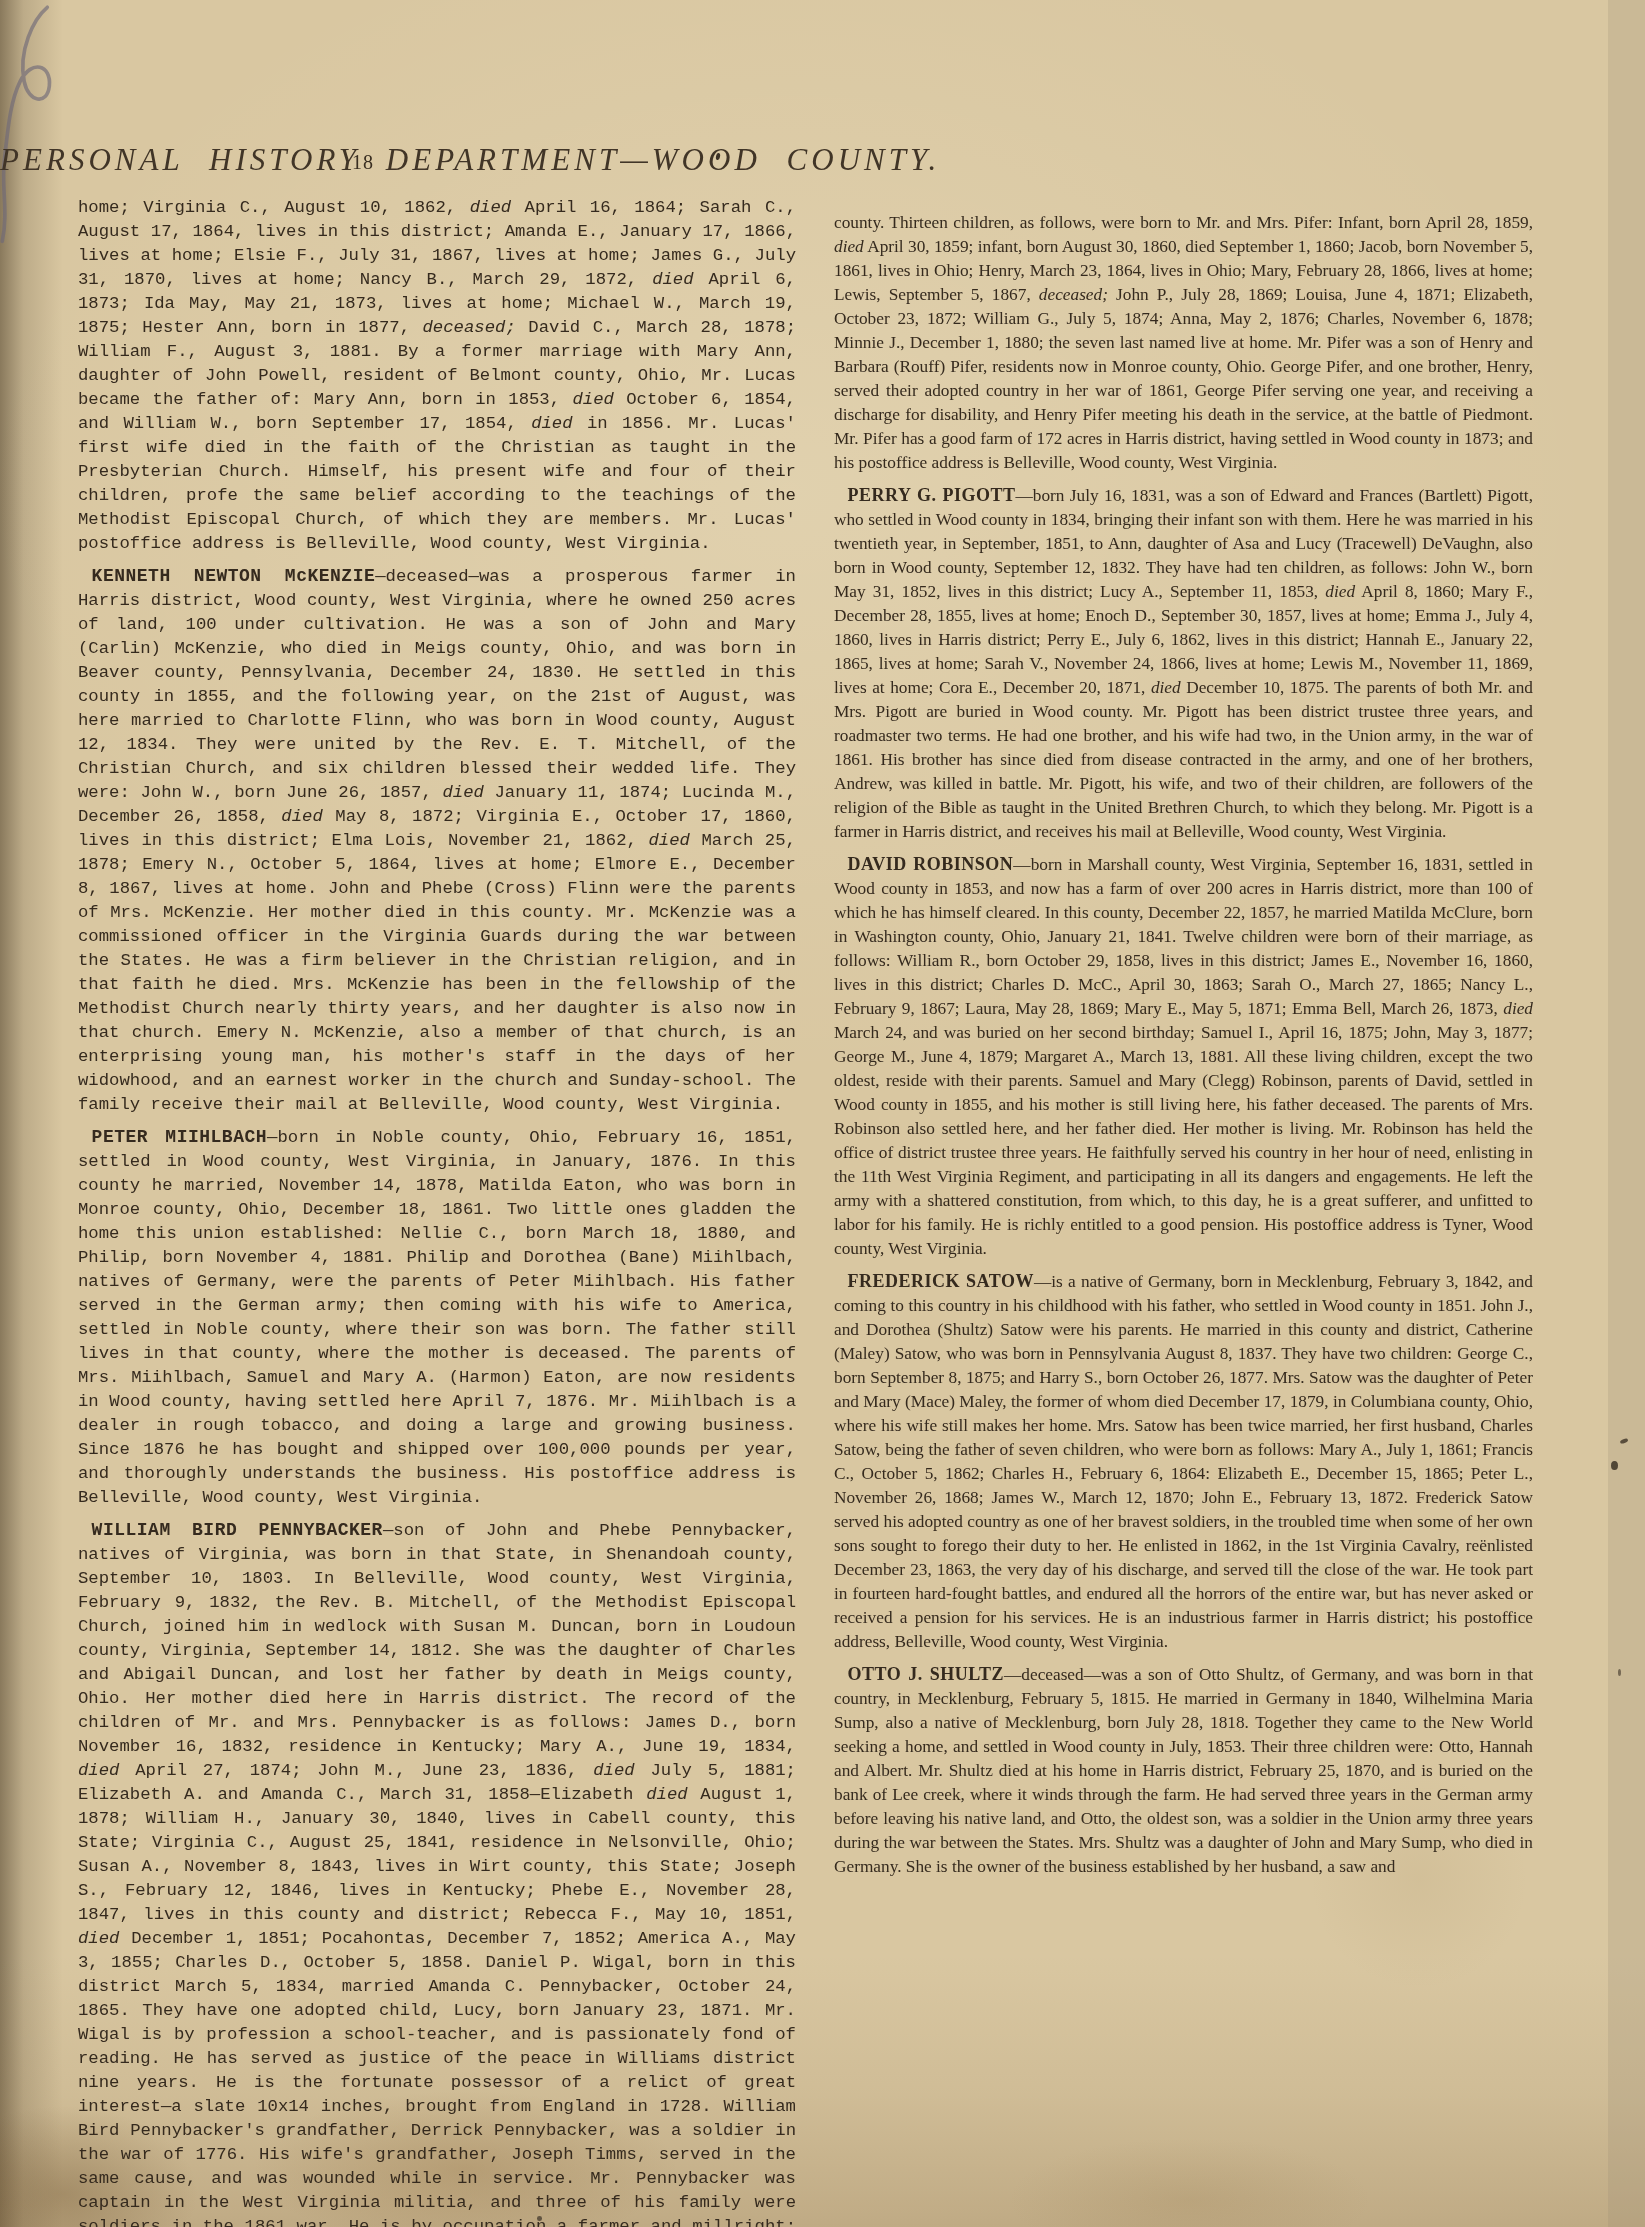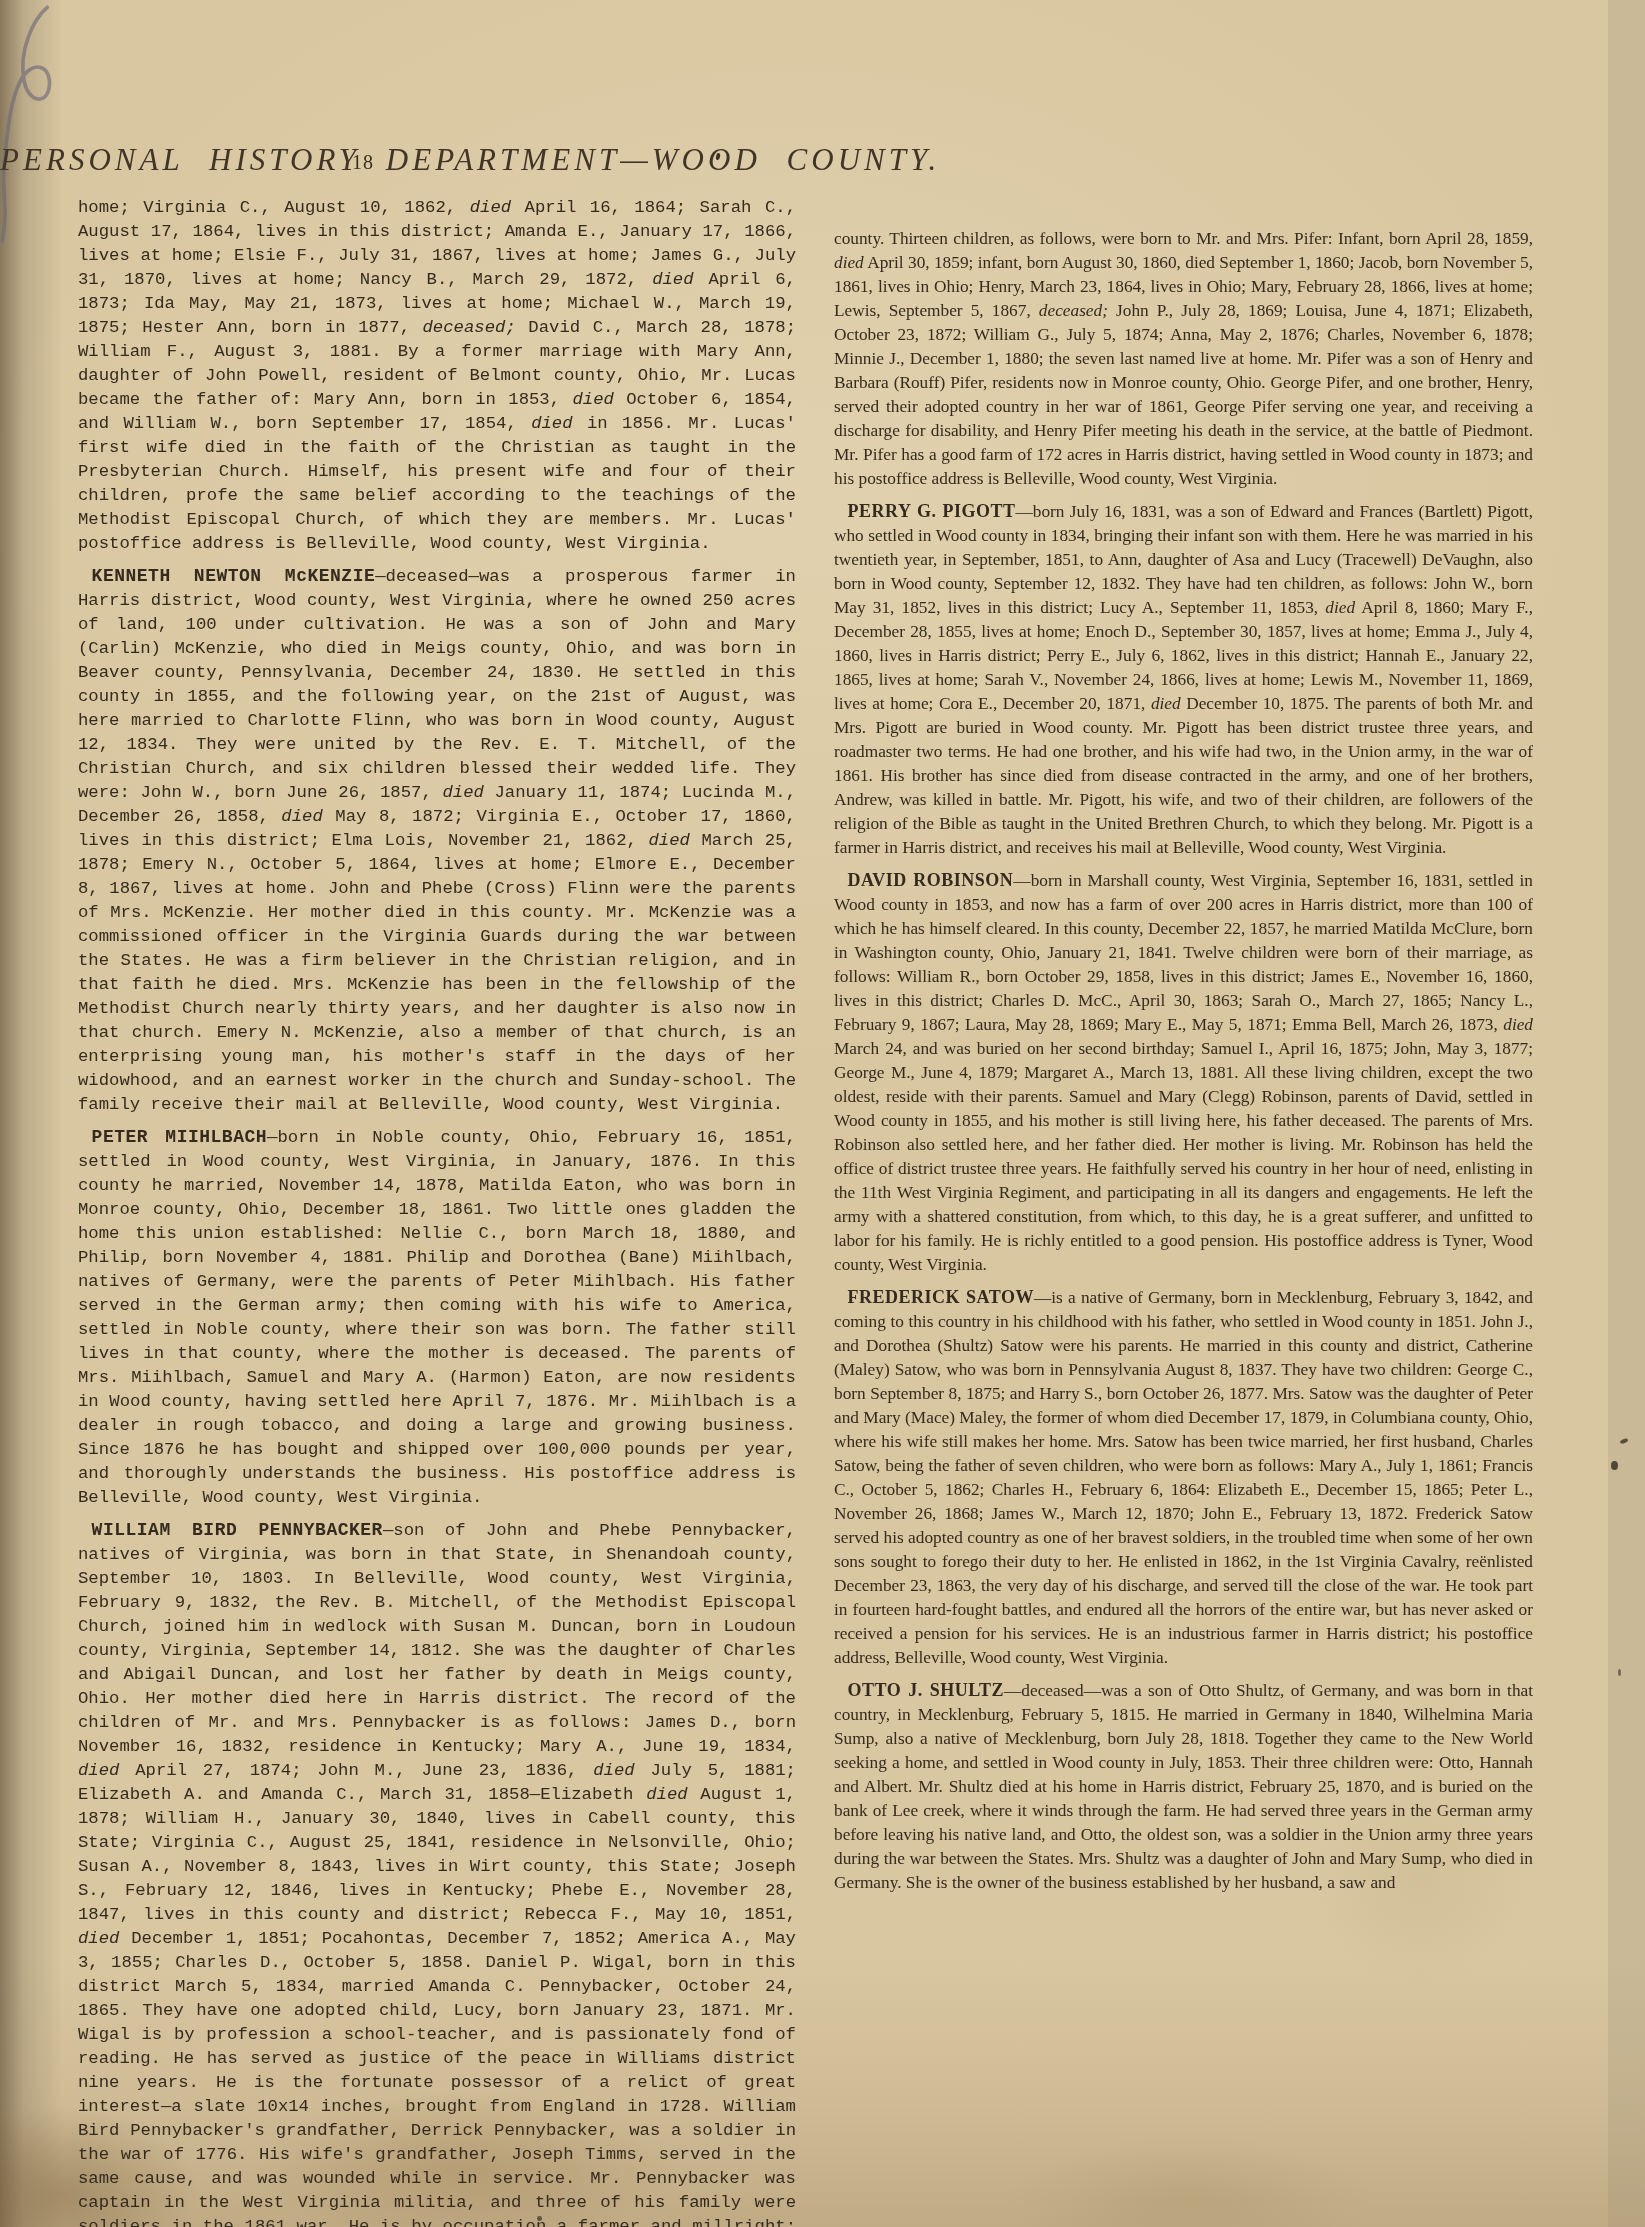--- a/index.html
+++ b/index.html
@@ -35,21 +35,21 @@
     position:absolute;left:0;top:142px;width:1645px;
     text-align:left;font-style:italic;font-weight:500;
     font-size:31px;letter-spacing:0.13em;word-spacing:0.45em;
     color:#413527;white-space:nowrap;
   }
   .col{
     position:absolute;text-align:justify;
     font-size:17.3px;line-height:24px;
   }
   .col-left{left:78px;top:196px;width:718px;font-family:Liberation Mono, monospace;}
-  .col-right{left:834px;top:211px;width:699px;margin-top:16px;}
+  .col-right{left:834px;top:211px;width:699px;}
   .col p{margin:0;padding:0;}
   .col p.entry{margin-top:7.9px;text-indent:13.6px;}
   .col p.cont{text-indent:0;}
   .head{font-weight:bold;font-size:18px;letter-spacing:0.5px;}
   em{font-style:italic;}
 
   
   .pencil{position:absolute;left:-3.1px;top:3.1px;pointer-events:none;opacity:0.75;}
   
   .speck{position:absolute;background:#3c3226;border-radius:50%;pointer-events:none;}

